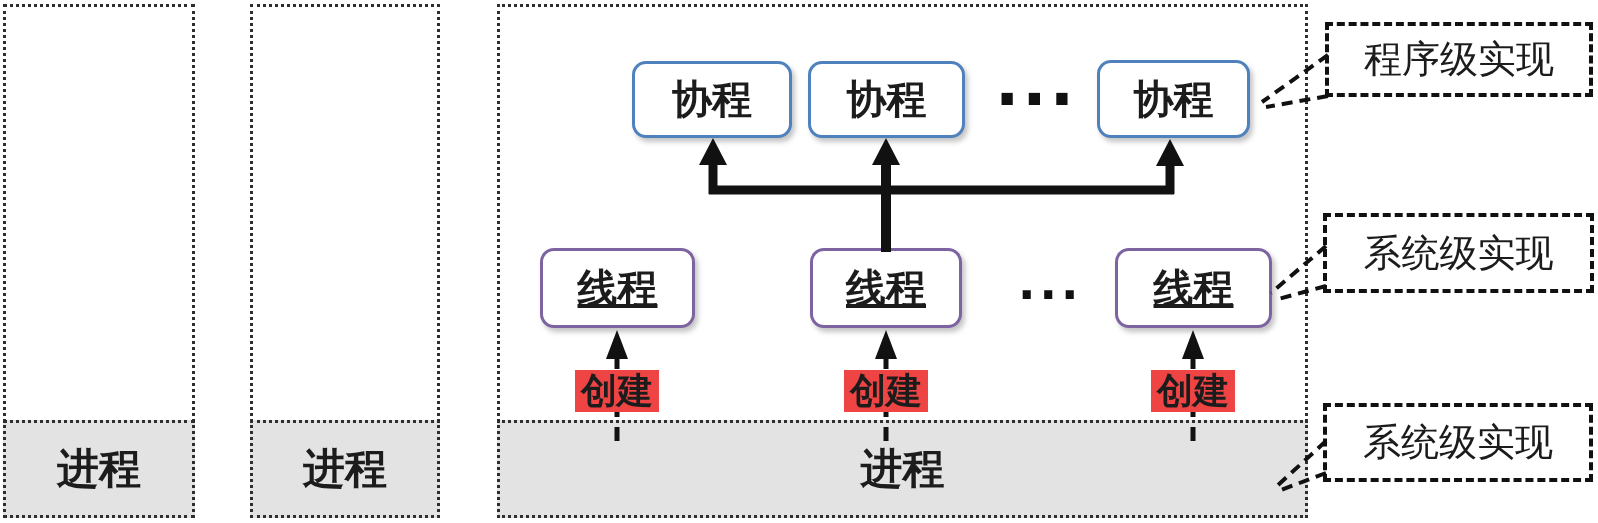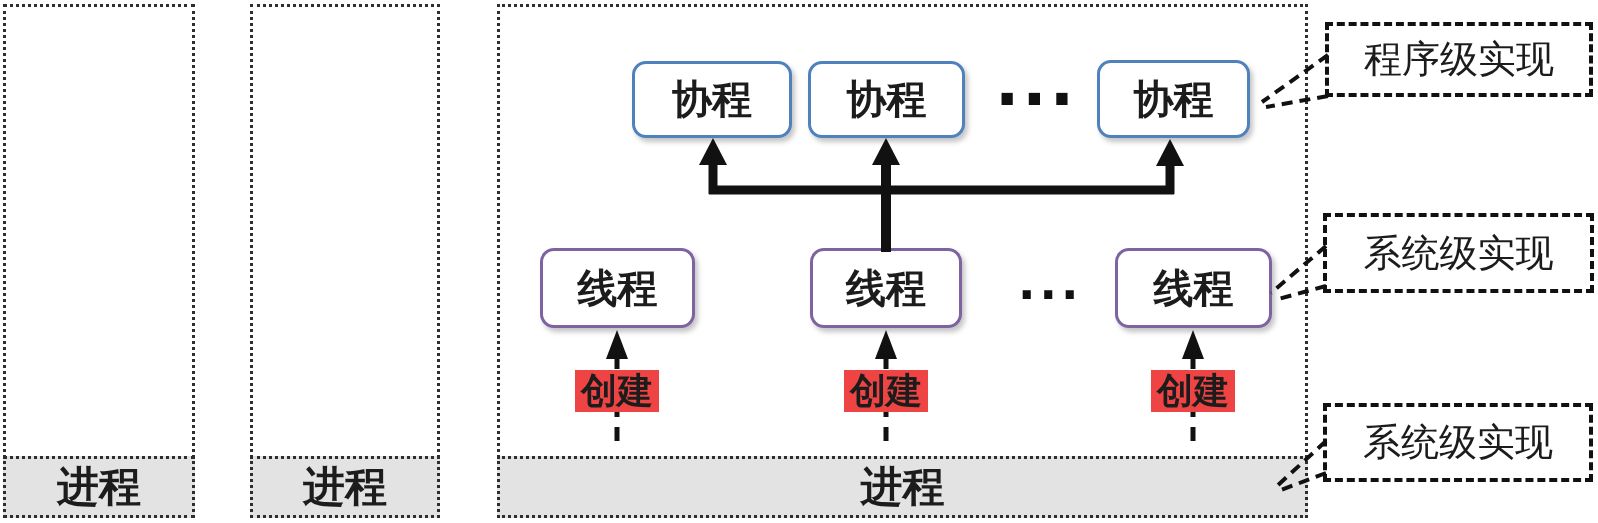--- a/index.html
+++ b/index.html
@@ -5,33 +5,33 @@
   html,body { margin:0; padding:0; background:#ffffff; }
   #stage {
     position:relative; width:1598px; height:523px; background:#ffffff;
     font-family:"DejaVu Sans", sans-serif; overflow:hidden;
   }
   .pbox {
     position:absolute; top:4px; height:514px; box-sizing:border-box;
     border:3px dotted #2e2e2e; background:#ffffff; z-index:1;
   }
   .bar {
-    position:absolute; left:-3px; right:-3px; bottom:-3px; height:62px;
+    position:absolute; left:-3px; right:-3px; bottom:-3px; height:98px;
     box-sizing:border-box; border:3px dotted #2e2e2e; background:#e3e3e3;
     display:flex; align-items:center; justify-content:center;
     font-size:42px; font-weight:bold; color:#1c1c1c;
   }
   .rbox {
     position:absolute; box-sizing:border-box; background:#ffffff;
     border-radius:14px; display:flex; align-items:center; justify-content:center;
     font-size:40px; font-weight:bold; color:#1c1c1c; z-index:1;
     box-shadow:3px 4px 5px rgba(110,110,110,0.40);
   }
   .blue   { border:3px solid #4f81bd; }
-  .purple { border:3px solid #7e63a1; }
+  .purple { border:3px solid #7e63a1;text-decoration:underline; }
   .ellip  { position:absolute; font-weight:bold; color:#111111; z-index:1; }
   .create-label {
     position:absolute; width:84px; height:42px; line-height:42px; top:370px;
     background:#ef4444; font-size:36px; font-weight:bold; color:#1c1c1c;
     text-align:center; z-index:3;
   }
   .callout {
     position:absolute; box-sizing:border-box; border:4px dashed #111111;
     background:#ffffff; display:flex; align-items:center; justify-content:center;
     font-size:38px; color:#1c1c1c; z-index:1;

